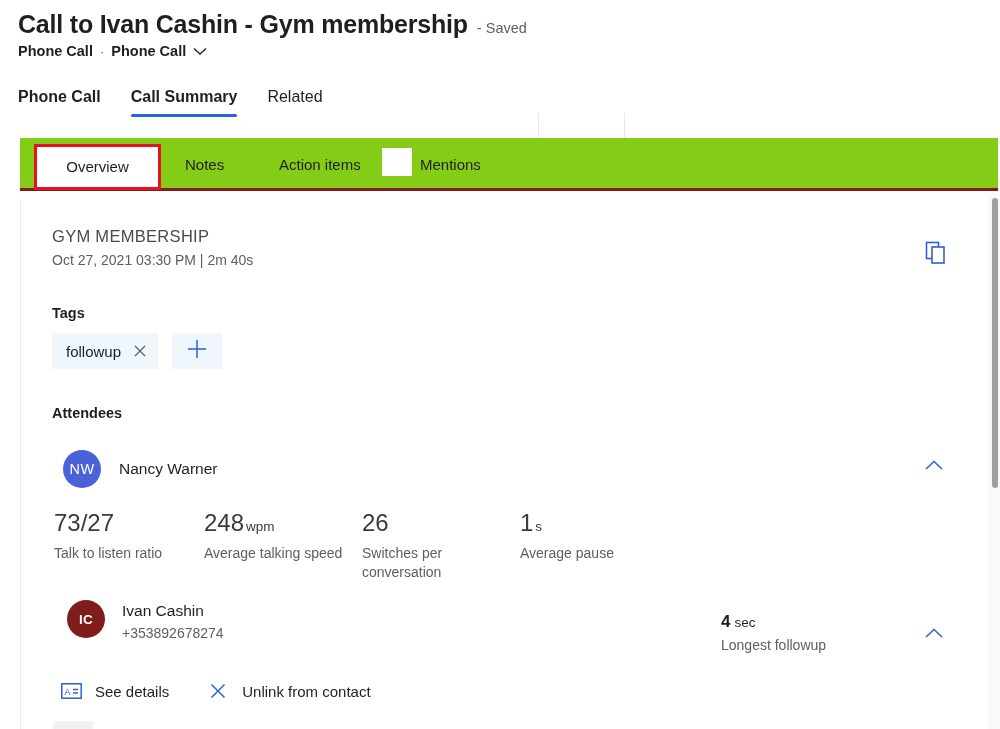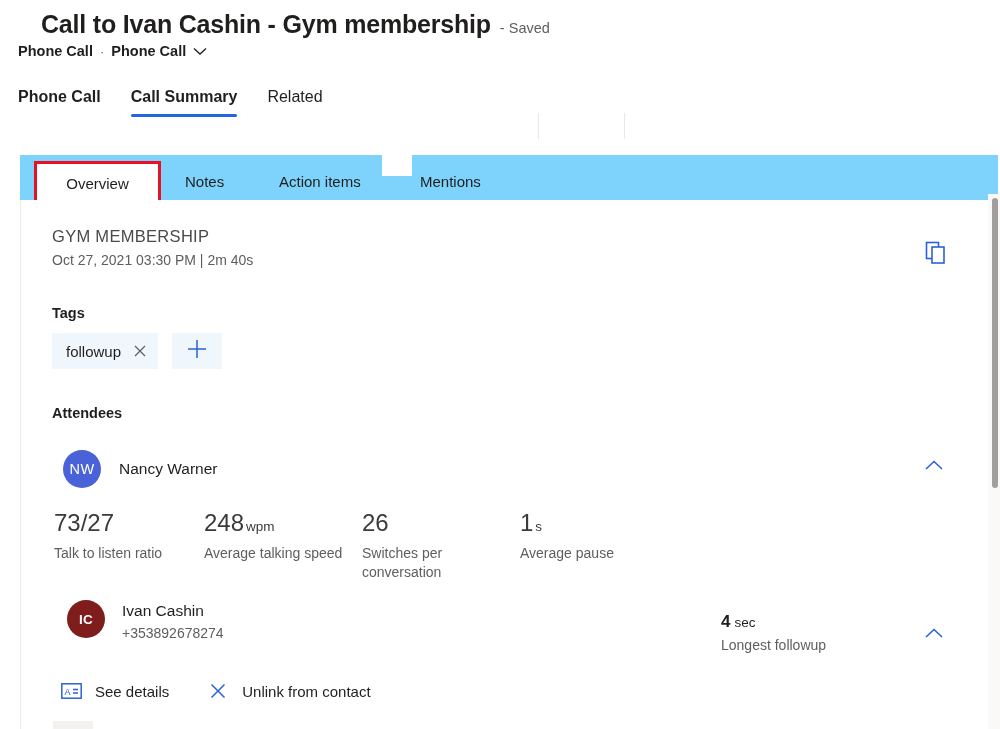--- a/index.html
+++ b/index.html
@@ -10,21 +10,21 @@
     font-family: "Liberation Sans", sans-serif;
     overflow: hidden;
   }
   #root { position: relative; width: 1000px; height: 729px; background: #fff; }
 
   
   .hdr { position: absolute; left: 18px; top: 8px; width: 960px; }
   .hdr-title-row { display: flex; align-items: baseline; }
   .hdr-title {
     font-size: 25px; font-weight: bold; color: #201f1e;
-    letter-spacing: -0.2px; line-height: 32px; margin-left: 23px;
+    letter-spacing: -0.2px; line-height: 32px;
   }
   .hdr-saved {
     font-size: 14.5px; color: #605e5c; margin-left: 9px; line-height: 20px;
   }
   .hdr-sub { display: flex; align-items: center; margin-top: 3px; }
   .hdr-sub-a { font-size: 14.5px; color: #201f1e; font-weight: bold; }
   .hdr-dot { font-size: 13px; color: #605e5c; margin: 0 7px; }
   .hdr-sub-b { font-size: 14.5px; color: #201f1e; font-weight: bold; }
   .chev-sm { margin-left: 7px; display: inline-flex; align-items: center; }
 
@@ -39,22 +39,22 @@
   .mtab.sel::after {
     content: ""; position: absolute; left: 0; right: 0; bottom: 0;
     height: 3px; background: #2266dd; border-radius: 2px;
   }
 
   
   .vdiv { position: absolute; width: 1px; background: #e8e8e8; top: 113px; height: 26px; }
 
   
   .stab-bar {
-    position: absolute; left: 20px; top: 155px; width: 978px; height: 53px;
-    background: #7dd3fc; border-bottom: 3px solid #7f1d1d;
+    position: absolute; left: 20px; top: 138px; width: 978px; height: 53px;
+    background: #84cc16; border-bottom: 3px solid #7f1d1d;
   }
   .stab {
     font-size: 15px; color: #201f1e; cursor: pointer; line-height: 20px;
     padding: 0; white-space: nowrap;
   }
   .stab-overview-wrap {
     position: absolute; left: 14px; top: 6px; width: 127px; height: 46px;
     border: 3px solid #e81123; background: #ffffff;
     display: flex; align-items: center; justify-content: center;
   }

